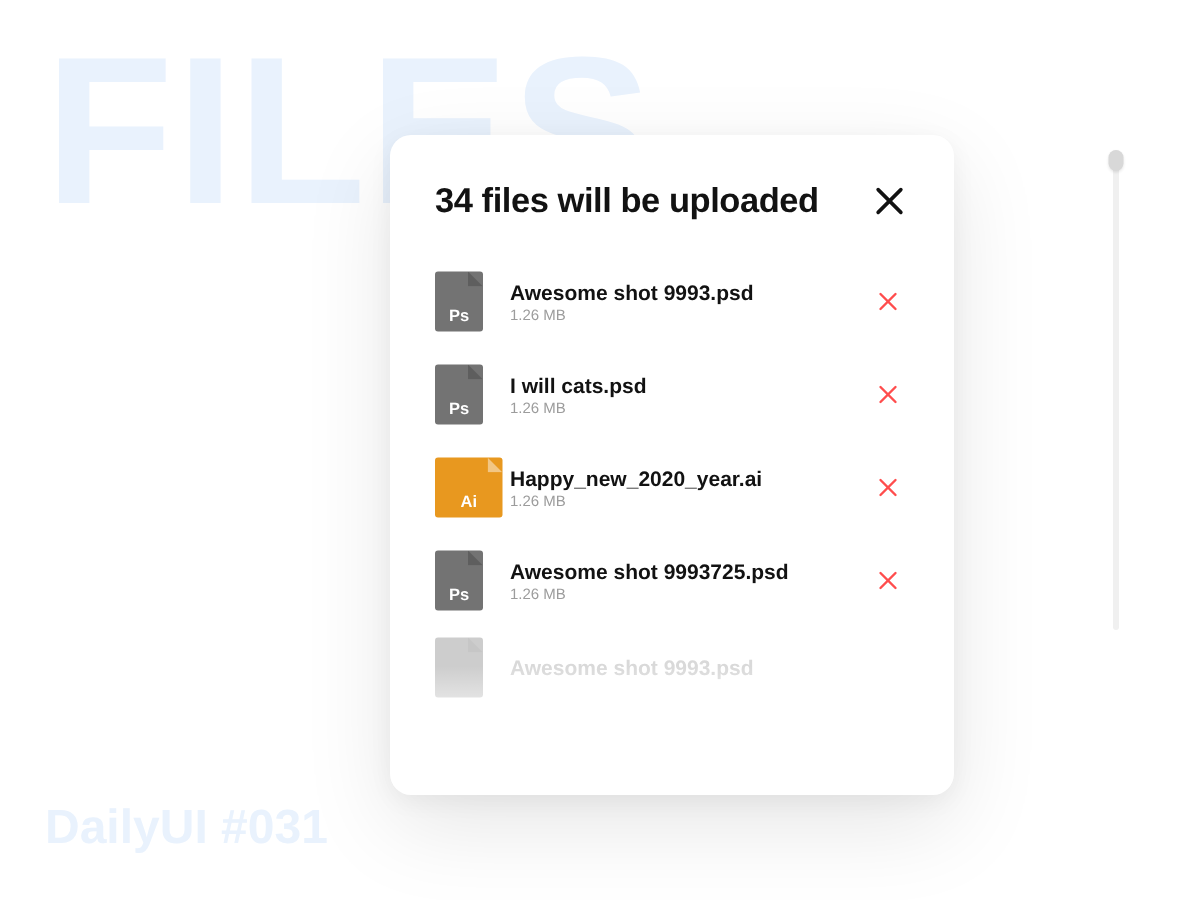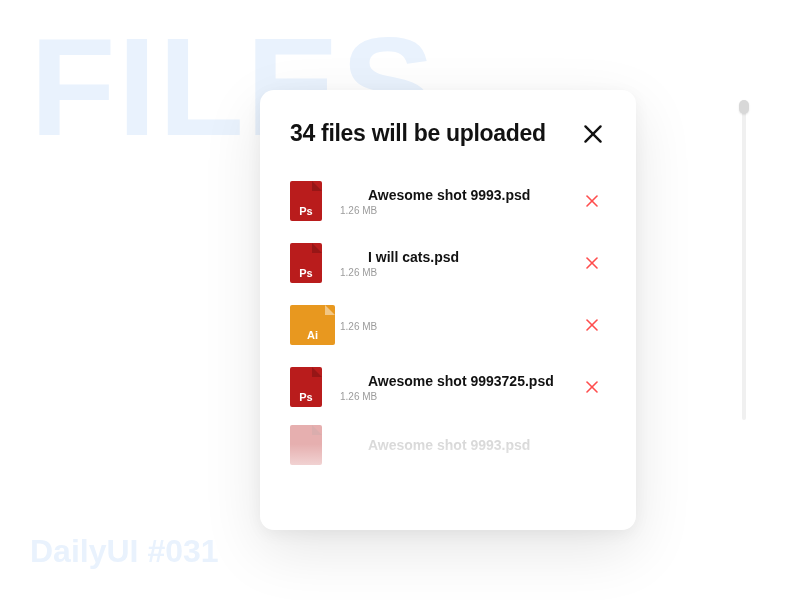--- a/index.html
+++ b/index.html
@@ -76,21 +76,21 @@
     height: 40px;
     flex-shrink: 0;
     position: relative;
   }
   .doc-shape {
     width: 32px;
     height: 40px;
     border-radius: 2px;
     position: relative;
   }
-  .ps { background: #b91c1c; }
+  .ps { background: #737373; }
   .ai { background: #e8981f; padding-left: 45px; }
   .doc-fold {
     position: absolute;
     top: 0; right: 0;
     width: 10px; height: 10px;
     background: rgba(0,0,0,0.18);
     clip-path: polygon(0 0, 100% 100%, 0 100%);
   }
   .doc-fold.light { background: rgba(255,255,255,0.45); }
   .doc-label {
@@ -106,21 +106,20 @@
     flex: 1;
     min-width: 0;
   }
   .file-name {
     font-size: 14px;
     font-weight: 700;
     color: #121212;
     white-space: nowrap;
     overflow: hidden;
     text-overflow: ellipsis;
-    margin-left: 28px;
   }
   .file-size {
     font-size: 10px;
     font-weight: 500;
     color: #9c9c9c;
     margin-top: 2px;
   }
   .remove {
     color: #ff4d4d;
     width: 16px;
@@ -229,20 +228,21 @@
     </div>
 
     <div class="row">
       <div class="file-icon">
         <div class="doc-shape ai">
             <div class="doc-fold light"></div>
             <div class="doc-label">Ai</div>
           </div>
       </div>
       <div class="file-meta">
+        <div class="file-name">Happy_new_2020_year.ai</div>
         <div class="file-size">1.26 MB</div>
       </div>
       <svg class="remove" viewBox="0 0 16 16" stroke="#ff4d4d" stroke-width="1.6" stroke-linecap="round">
           <line x1="3" y1="3" x2="13" y2="13"></line>
           <line x1="13" y1="3" x2="3" y2="13"></line>
         </svg>
     </div>
 
     <div class="row">
       <div class="file-icon">

